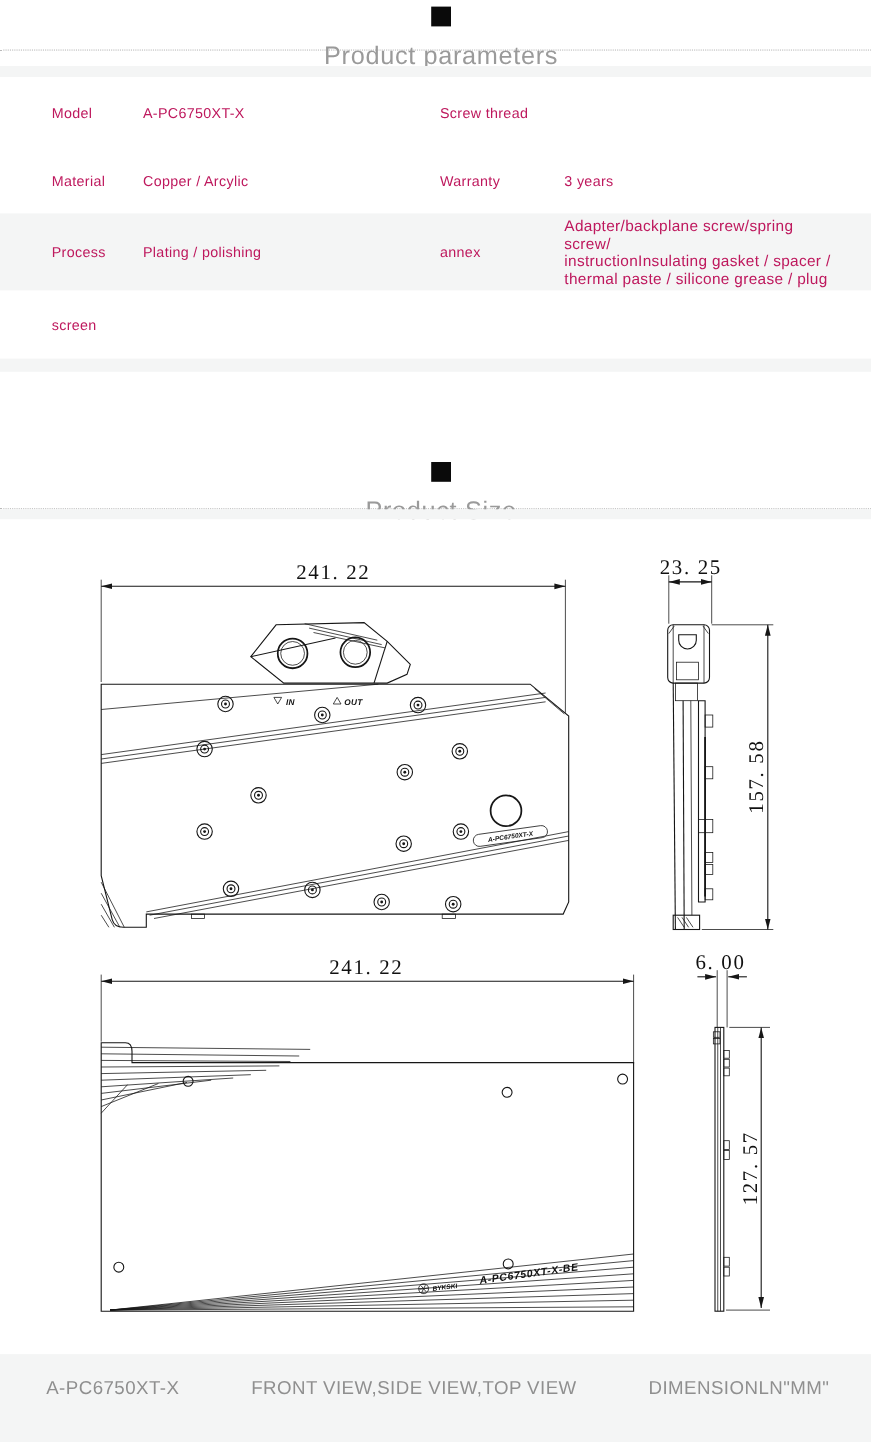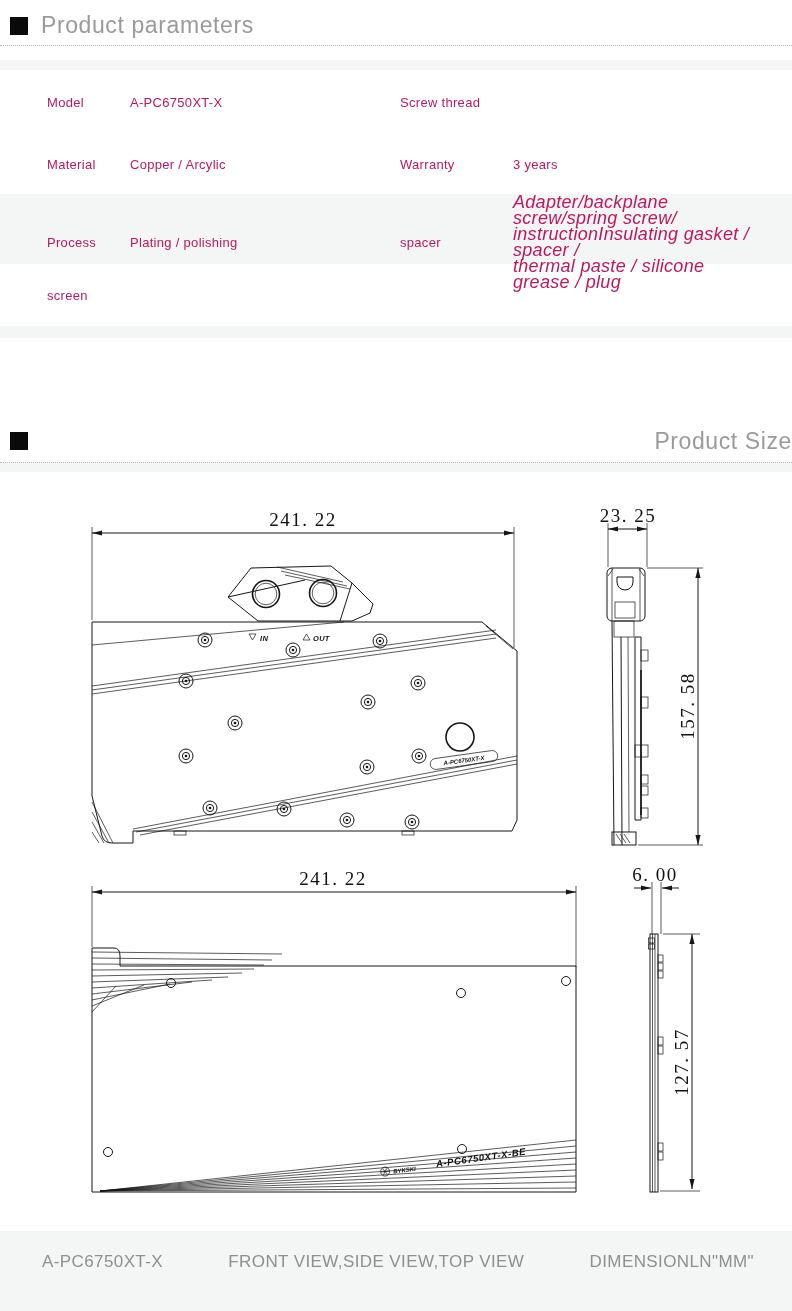--- a/index.html
+++ b/index.html
@@ -1,31 +1,31 @@
 <!DOCTYPE html>
 <html><head>
 <meta charset="utf-8">
 <style>
   html,body{margin:0;padding:0;}
   body{width:792px;height:1311px;position:relative;background:#fff;
        font-family:"Liberation Sans",sans-serif;overflow:hidden;}
   .sec-head{position:absolute;left:0;right:0;display:flex;align-items:center;
-            gap:13px;padding-left:10px;border-bottom:1px dotted #b9b9b9;}
+            gap:13px;padding-left:10px;border-bottom:1px dotted #b9b9b9;flex-direction:column;}
   .bullet{width:18px;height:18px;background:#0a0a0a;flex:0 0 auto;}
   .sec-title{font-size:23px;color:#9a9a9a;letter-spacing:.6px;}
   #head1{top:6px;height:39px;}
   #head2{top:420px;height:42px;justify-content:space-between;}
   #param-table{position:absolute;top:60px;left:0;right:0;}
   .strip{background:#f4f5f5;}
   .prow{display:grid;grid-template-columns:83px 270px 113px 1fr;
         padding-left:47px;align-items:center;}
   .alt{background:#f4f5f5;}
   .lbl,.val{font-size:13px;color:#be185d;letter-spacing:.3px;}
   .val{white-space:pre-line;padding-right:28px;}
-  .small-val{font-size:18px;line-height:16px;font-style:italic;}
+  .small-val{font-size:14px;line-height:16px;}
   #strip2{position:absolute;top:463px;left:0;right:0;height:9px;}
   #drawing{position:absolute;top:470px;left:0;}
   #footer{position:absolute;top:1231px;left:0;right:0;height:80px;background:#f4f5f5;
           display:flex;align-items:center;justify-content:space-between;
           padding:0 38px 18px 42px;box-sizing:border-box;}
   .foot-txt{font-size:17px;color:#8f8f8f;letter-spacing:.4px;}
   
   .ln{stroke:#161616;stroke-width:1;fill:none;}
   .ln2{stroke:#161616;stroke-width:1.6;fill:none;}
   .thin{stroke:#161616;stroke-width:.7;fill:none;}
@@ -58,21 +58,21 @@
   <div class="prow" style="height:60px">
     <span class="lbl">Material</span>
     <span class="val">Copper / Arcylic</span>
     <span class="lbl">Warranty</span>
     <span class="val">3 years</span>
   </div>
 
   <div class="prow alt" style="height:70px">
     <span class="lbl">Process</span>
     <span class="val">Plating / polishing</span>
-    <span class="lbl">spacer</span>
+    <span class="lbl">annex</span>
     <span class="val small-val">Adapter/backplane screw/spring screw/
 instructionInsulating gasket / spacer /
 thermal paste / silicone grease / plug</span>
   </div>
 
   <div class="prow" style="height:62px">
     <span class="lbl">screen</span>
   </div>
 
   <div class="strip" style="height:12px"></div>

